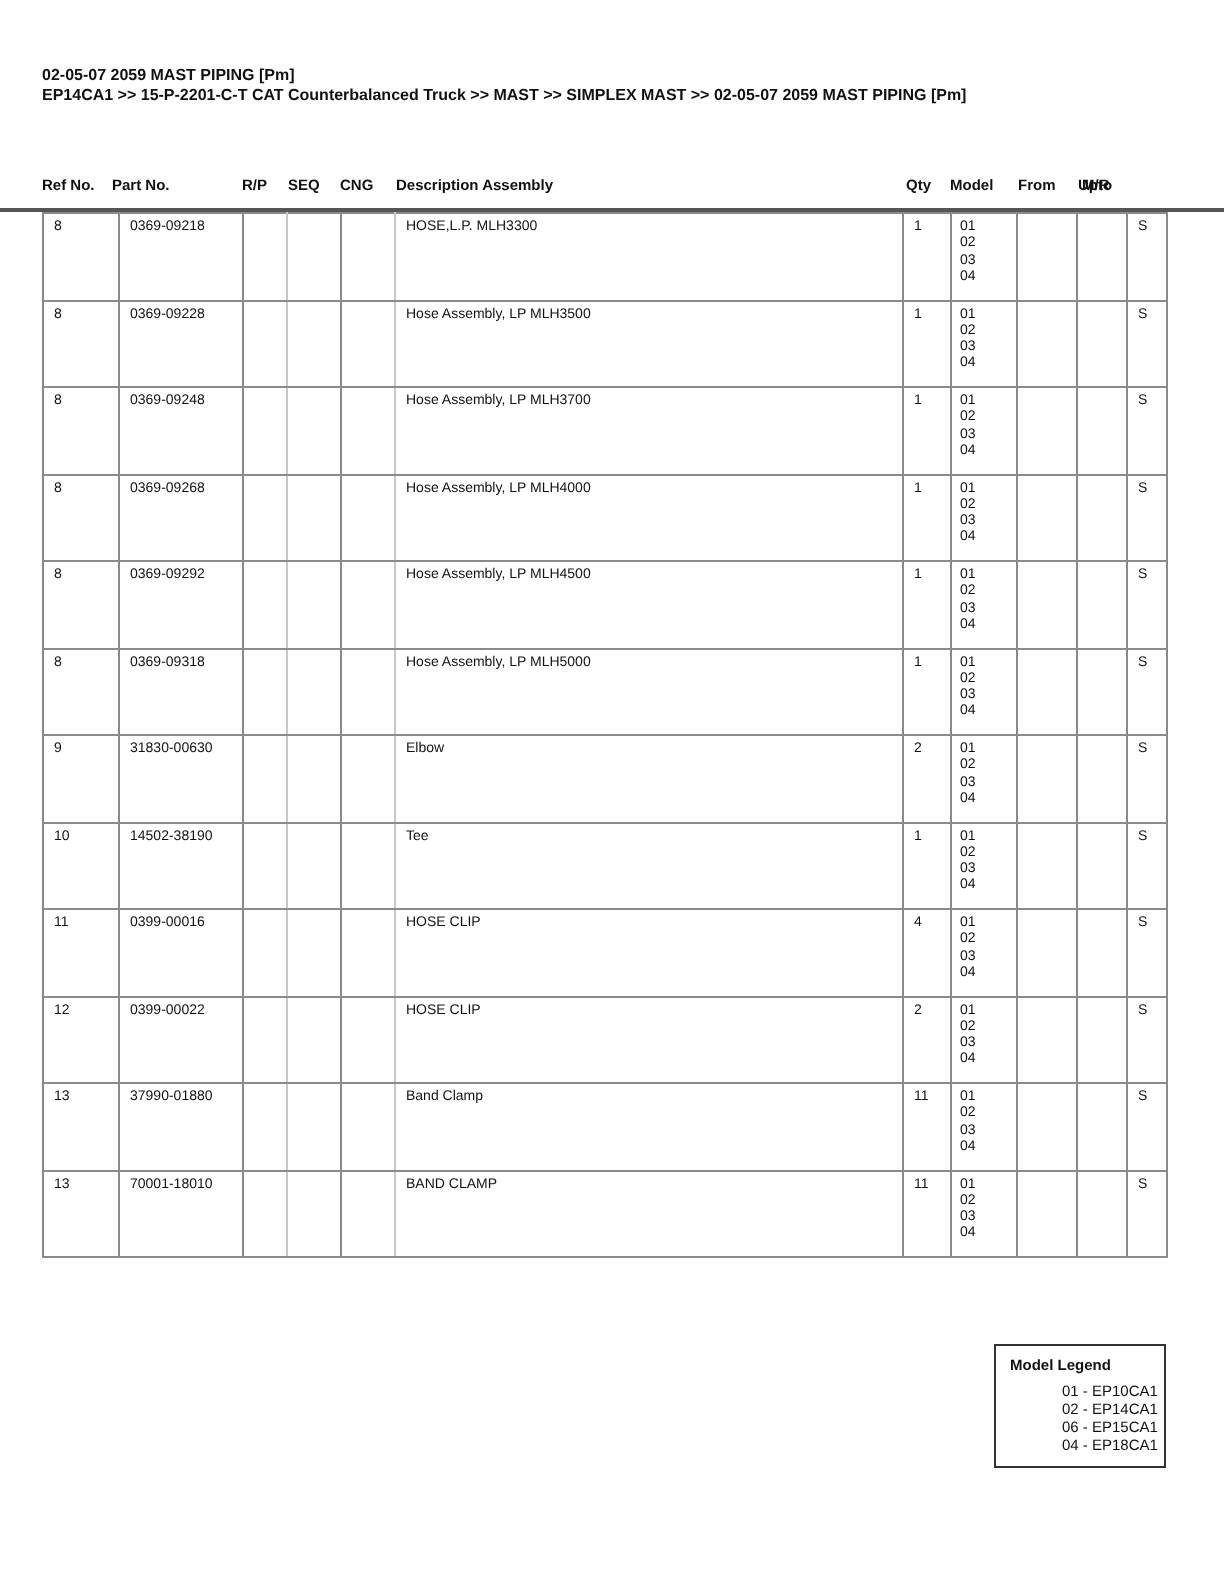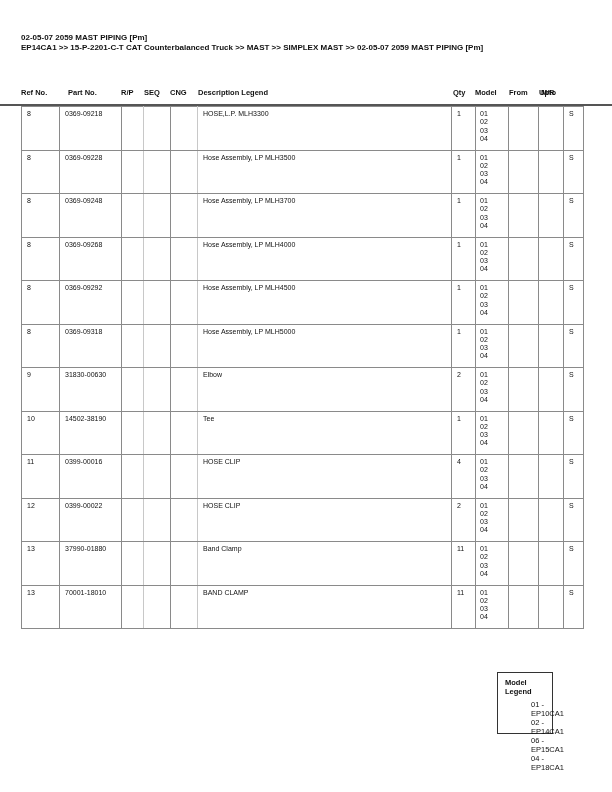--- a/index.html
+++ b/index.html
@@ -30,40 +30,40 @@
       font-size: 7px;
     }
     table.parts td {
       border: 1px solid #8a8a8a; vertical-align: top;
       padding: 3px 0 0 5px; height: 43.5px; box-sizing: border-box;
       line-height: 8.3px;
     }
     table.parts td.light { border-left-color: #c8c8c8; border-right-color: #c8c8c8; }
     table.parts td.model { padding-left: 4px; }
     .legend {
-      position: absolute; left: 497px; top: 672px; width: 56px; height: 62px;
+      position: absolute; left: 497px; top: 672px; width: 86px; height: 62px;
       border: 1px solid #333; box-sizing: border-box;
       font-size: 7.5px; padding: 5px 0 0 7px;
     }
     .legend .lg-title { font-weight: bold; margin-bottom: 4px; }
     .legend .lg-item { line-height: 9px; padding-left: 26px; }
   </style>
 </head>
 <body>
 
 <div class="title">02-05-07 2059 MAST PIPING [Pm]</div>
 <div class="breadcrumb">EP14CA1 &gt;&gt; 15-P-2201-C-T CAT Counterbalanced Truck &gt;&gt; MAST &gt;&gt; SIMPLEX MAST &gt;&gt; 02-05-07 2059 MAST PIPING [Pm]</div>
 
 <div class="header-row">
   <span style="left:21px">Ref No.</span>
-  <span style="left:68px">Part No.</span>
+  <span style="left:56px">Part No.</span>
   <span style="left:121px">R/P</span>
   <span style="left:144px">SEQ</span>
   <span style="left:170px">CNG</span>
-  <span style="left:198px">Description Legend</span>
+  <span style="left:198px">Description Assembly</span>
   <span style="left:453px">Qty</span>
   <span style="left:475px">Model</span>
   <span style="left:509px">From</span>
   <span style="left:539px">Upto</span>
   <span style="left:541px">M/R</span>
 </div>
 <div class="header-line"></div>
 
 <table class="parts">
   <colgroup>

